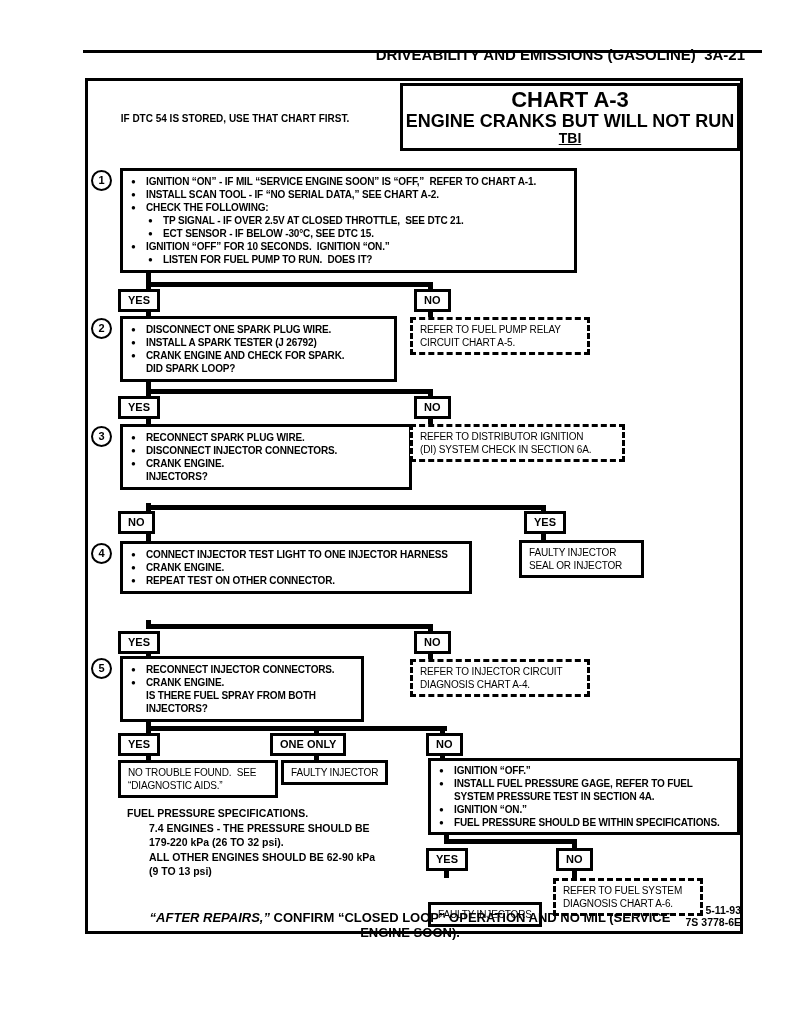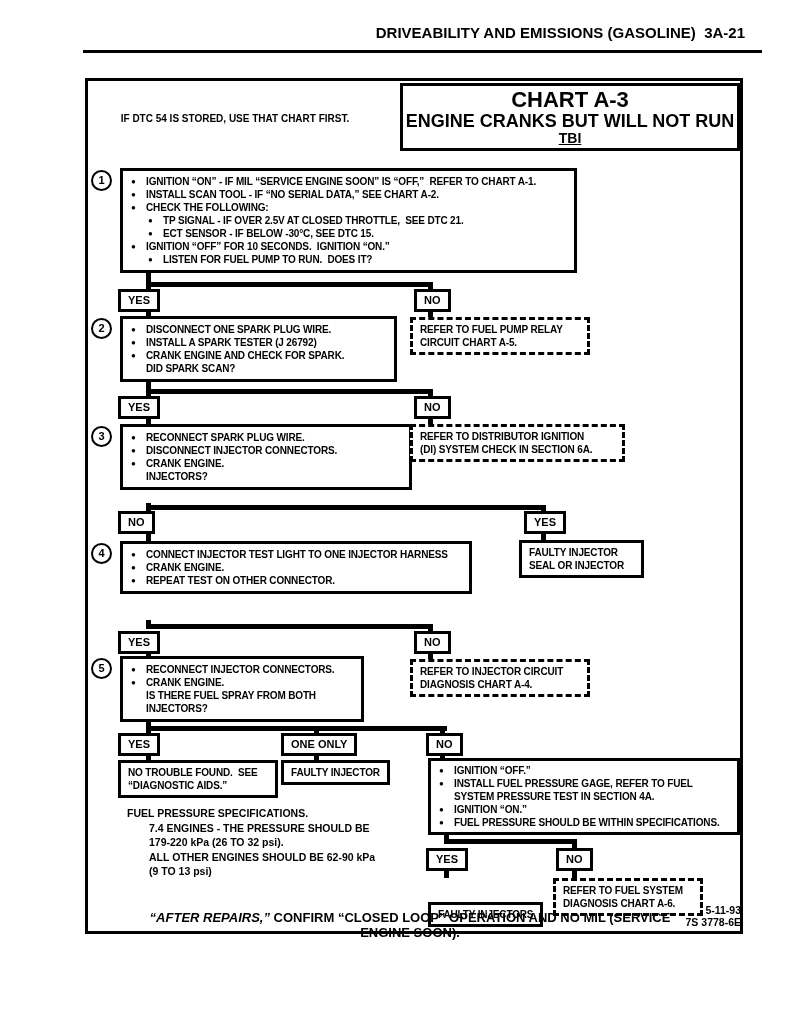--- a/index.html
+++ b/index.html
@@ -1,19 +1,19 @@
 <!DOCTYPE html>
 <html><head>
 <meta charset="utf-8">
 <style>
   html,body{margin:0;padding:0;background:#d9d9d9;}
   .page{position:relative;width:791px;height:1024px;background:#ffffff;
         font-family:"Liberation Sans",sans-serif;color:#000;overflow:hidden;}
 
-  .hdr-title{position:absolute;right:46px;top:24px;font-size:15px;font-weight:bold;white-space:pre;}
+  .hdr-title{position:absolute;right:46px;top:46px;font-size:15px;font-weight:bold;white-space:pre;}
   .hdr-rule{position:absolute;left:83px;top:50px;width:679px;height:3px;background:#000;}
 
   .frame{position:absolute;left:85px;top:78px;width:652px;height:850px;border:3px solid #000;}
 
   .title-box{position:absolute;left:400px;top:83px;width:334px;height:60px;border:3px solid #000;
              text-align:center;padding-top:2px;background:#fff;}
   .title-main{font-size:22px;font-weight:bold;line-height:24px;}
   .title-sub{font-size:18px;font-weight:bold;line-height:19px;}
   .title-tbi{font-size:14px;font-weight:bold;line-height:15px;text-decoration:underline;}
 
@@ -25,21 +25,21 @@
   .sbox{position:absolute;border:3px solid #000;padding:4px 8px;font-size:10px;font-weight:bold;
         line-height:13px;letter-spacing:-0.15px;background:#fff;}
   .li{display:flex;}
   .li .dot{width:15px;min-width:15px;font-size:8px;line-height:13px;}
   .li.lvl1{margin-left:17px;}
   .li .txt{white-space:pre-wrap;}
 
   .decision{position:absolute;border:3px solid #000;font-size:11px;font-weight:bold;
             padding:1px 7px;line-height:15px;background:#fff;}
 
-  .rbox{position:absolute;border:3px solid #000;font-size:10px;font-weight:bold;line-height:13px;
+  .rbox{position:absolute;border:3px solid #000;font-size:10px;font-weight:normal;line-height:13px;
         padding:3px 7px;white-space:pre-wrap;letter-spacing:-0.15px;background:#fff;}
   .rbox.dashed{border-style:dashed;}
 
   .line{position:absolute;background:#000;}
 
   .specs{position:absolute;left:127px;top:806px;font-size:10.5px;font-weight:bold;line-height:14.5px;}
   .specs .li.lvl1{margin-left:22px;}
 
   .footer-line{position:absolute;left:140px;top:910px;width:540px;text-align:center;
                font-size:13px;font-weight:bold;}
@@ -142,21 +142,21 @@
       <div class="li lvl0">
         <span class="dot">●</span>
         <span class="txt">INSTALL A SPARK TESTER (J 26792)</span>
       </div>
       <div class="li lvl0">
         <span class="dot">●</span>
         <span class="txt">CRANK ENGINE AND CHECK FOR SPARK.</span>
       </div>
       <div class="li lvl0">
         <span class="dot"></span>
-        <span class="txt">DID SPARK SCAN?</span>
+        <span class="txt">DID SPARK LOOP?</span>
       </div>
     </div>
   <div class="sbox" style="left:120px;top:424px;width:270px;">
       <div class="li lvl0">
         <span class="dot">●</span>
         <span class="txt">RECONNECT SPARK PLUG WIRE.</span>
       </div>
       <div class="li lvl0">
         <span class="dot">●</span>
         <span class="txt">DISCONNECT INJECTOR CONNECTORS.</span>
@@ -230,21 +230,21 @@
 
   <div class="decision" style="left:118px;top:289px;">YES</div>
   <div class="decision" style="left:414px;top:289px;">NO</div>
   <div class="decision" style="left:118px;top:396px;">YES</div>
   <div class="decision" style="left:414px;top:396px;">NO</div>
   <div class="decision" style="left:118px;top:511px;">NO</div>
   <div class="decision" style="left:524px;top:511px;">YES</div>
   <div class="decision" style="left:118px;top:631px;">YES</div>
   <div class="decision" style="left:414px;top:631px;">NO</div>
   <div class="decision" style="left:118px;top:733px;">YES</div>
-  <div class="decision" style="left:281px;top:733px;">ONE ONLY</div>
+  <div class="decision" style="left:270px;top:733px;">ONE ONLY</div>
   <div class="decision" style="left:426px;top:733px;">NO</div>
   <div class="decision" style="left:426px;top:848px;">YES</div>
   <div class="decision" style="left:556px;top:848px;">NO</div>
 
   <div class="rbox dashed" style="left:410px;top:317px;width:160px;">REFER TO FUEL PUMP RELAY
 CIRCUIT CHART A-5.</div>
   <div class="rbox dashed" style="left:410px;top:424px;width:195px;">REFER TO DISTRIBUTOR IGNITION
 (DI) SYSTEM CHECK IN SECTION 6A.</div>
   <div class="rbox" style="left:519px;top:540px;width:105px;">FAULTY INJECTOR
 SEAL OR INJECTOR</div>

